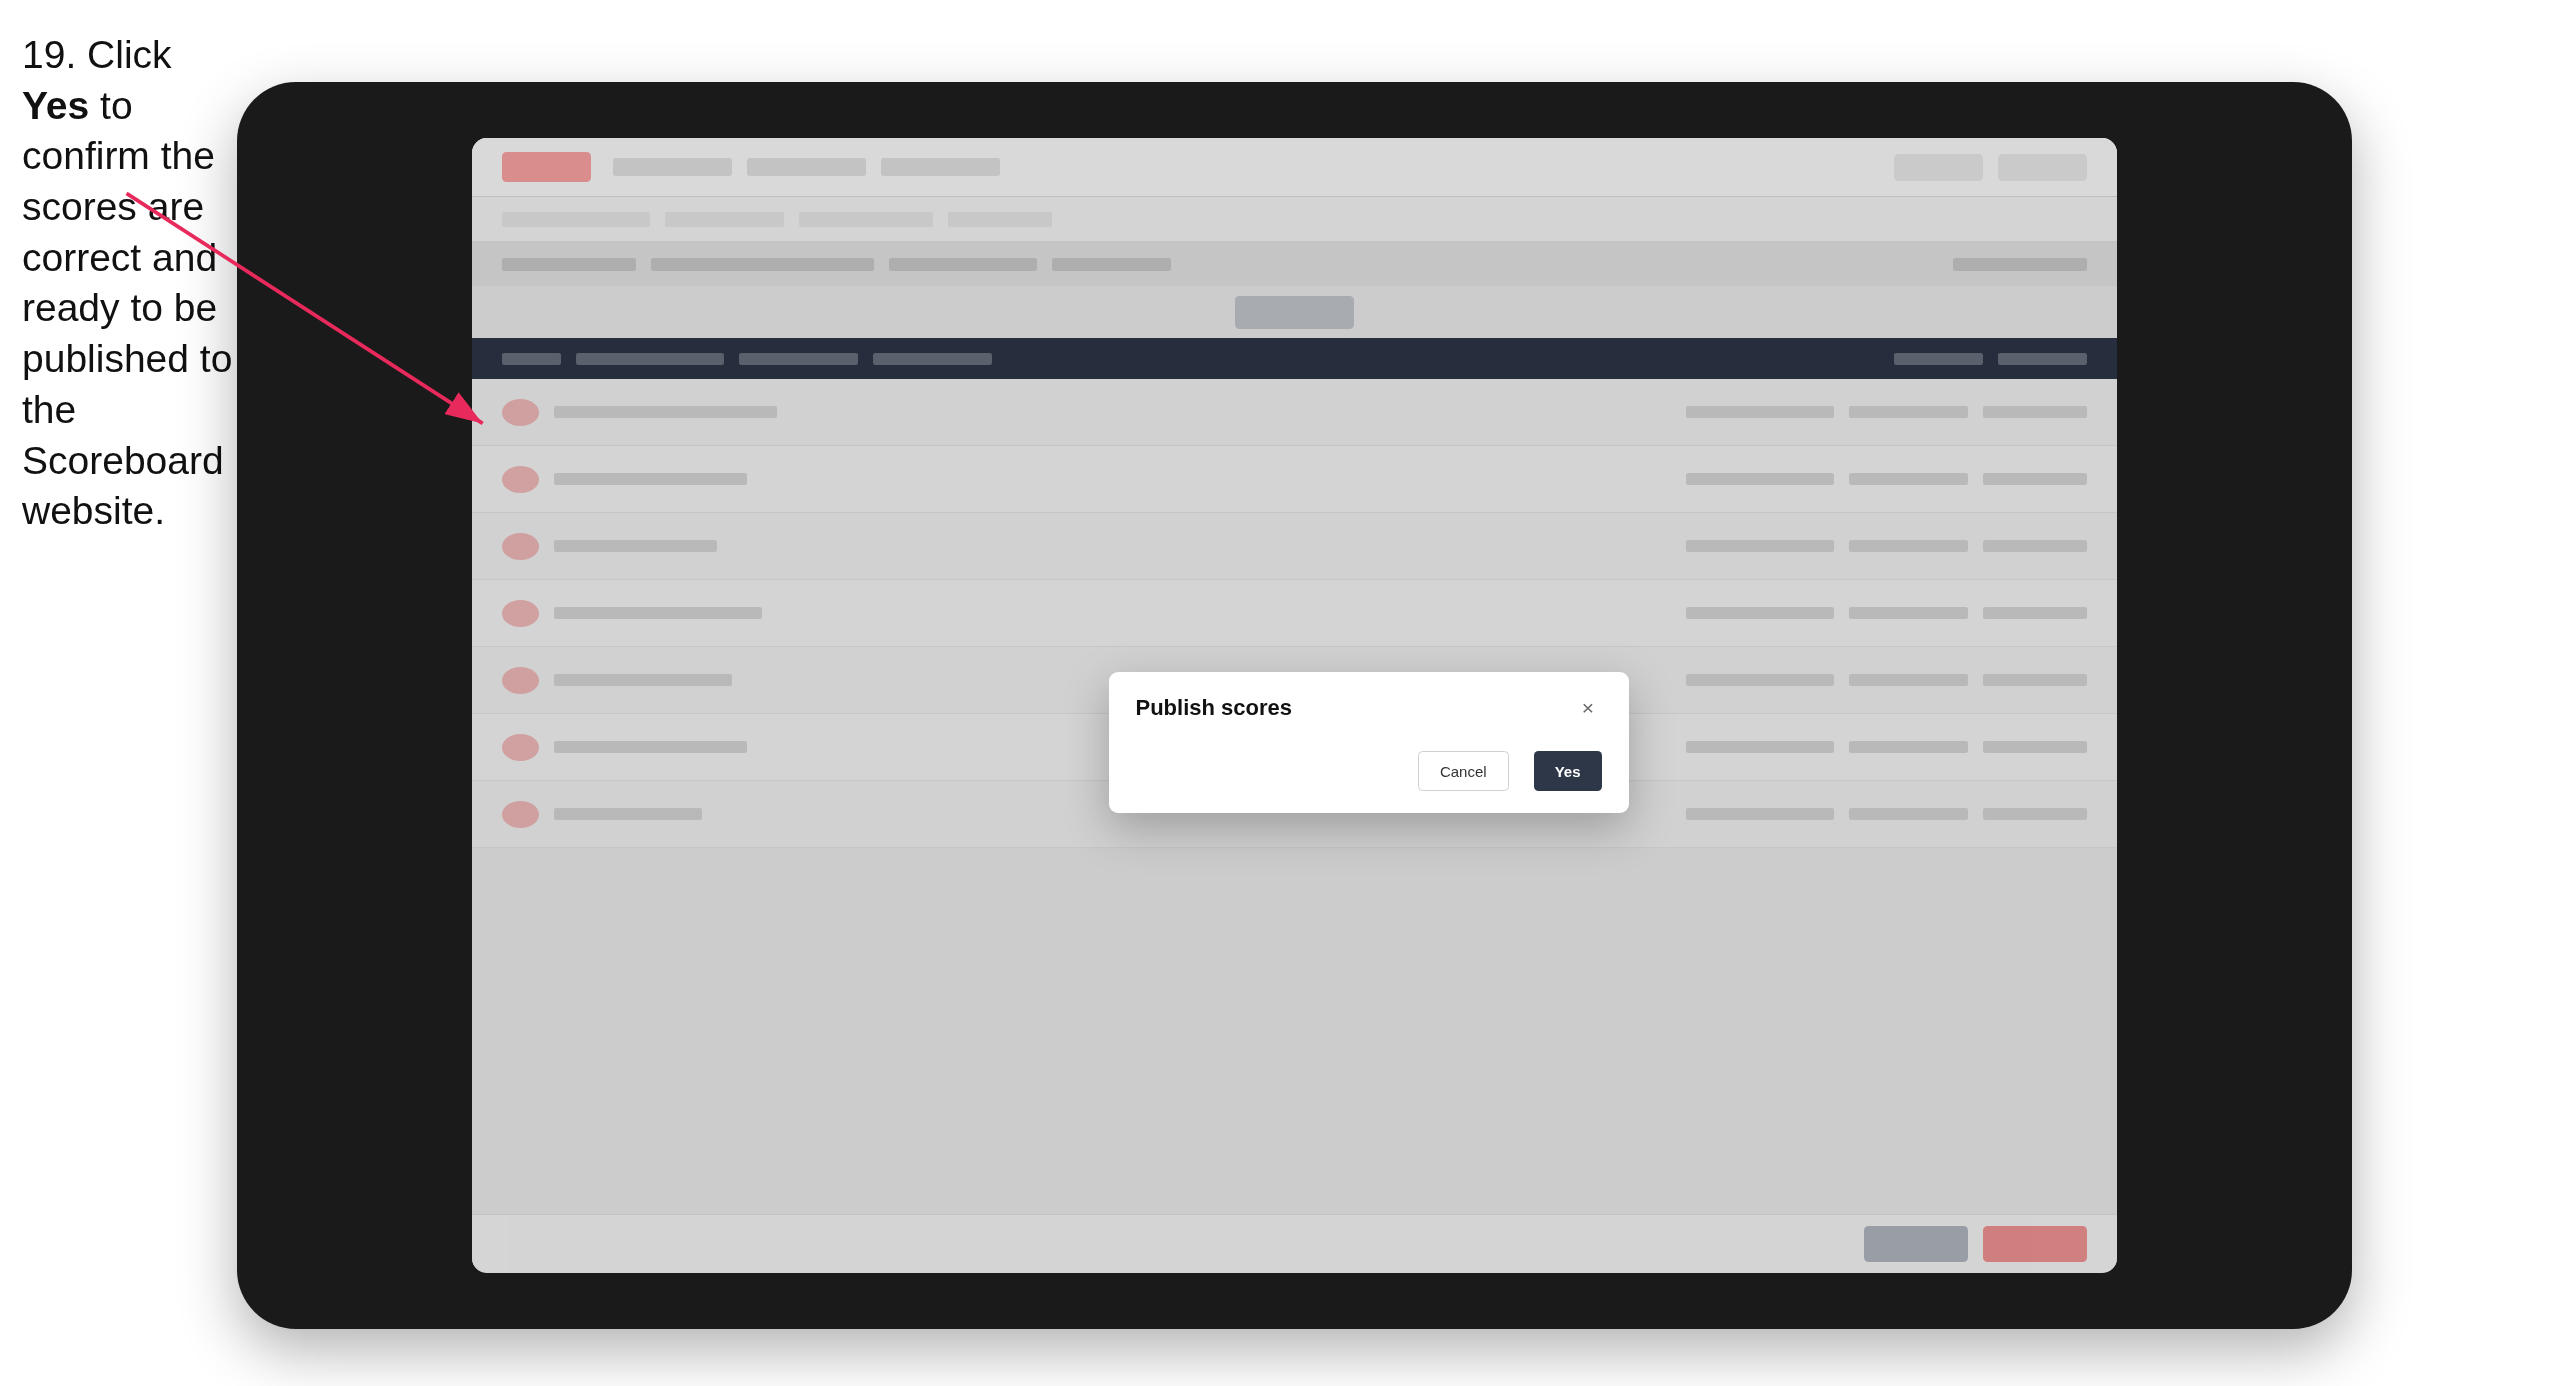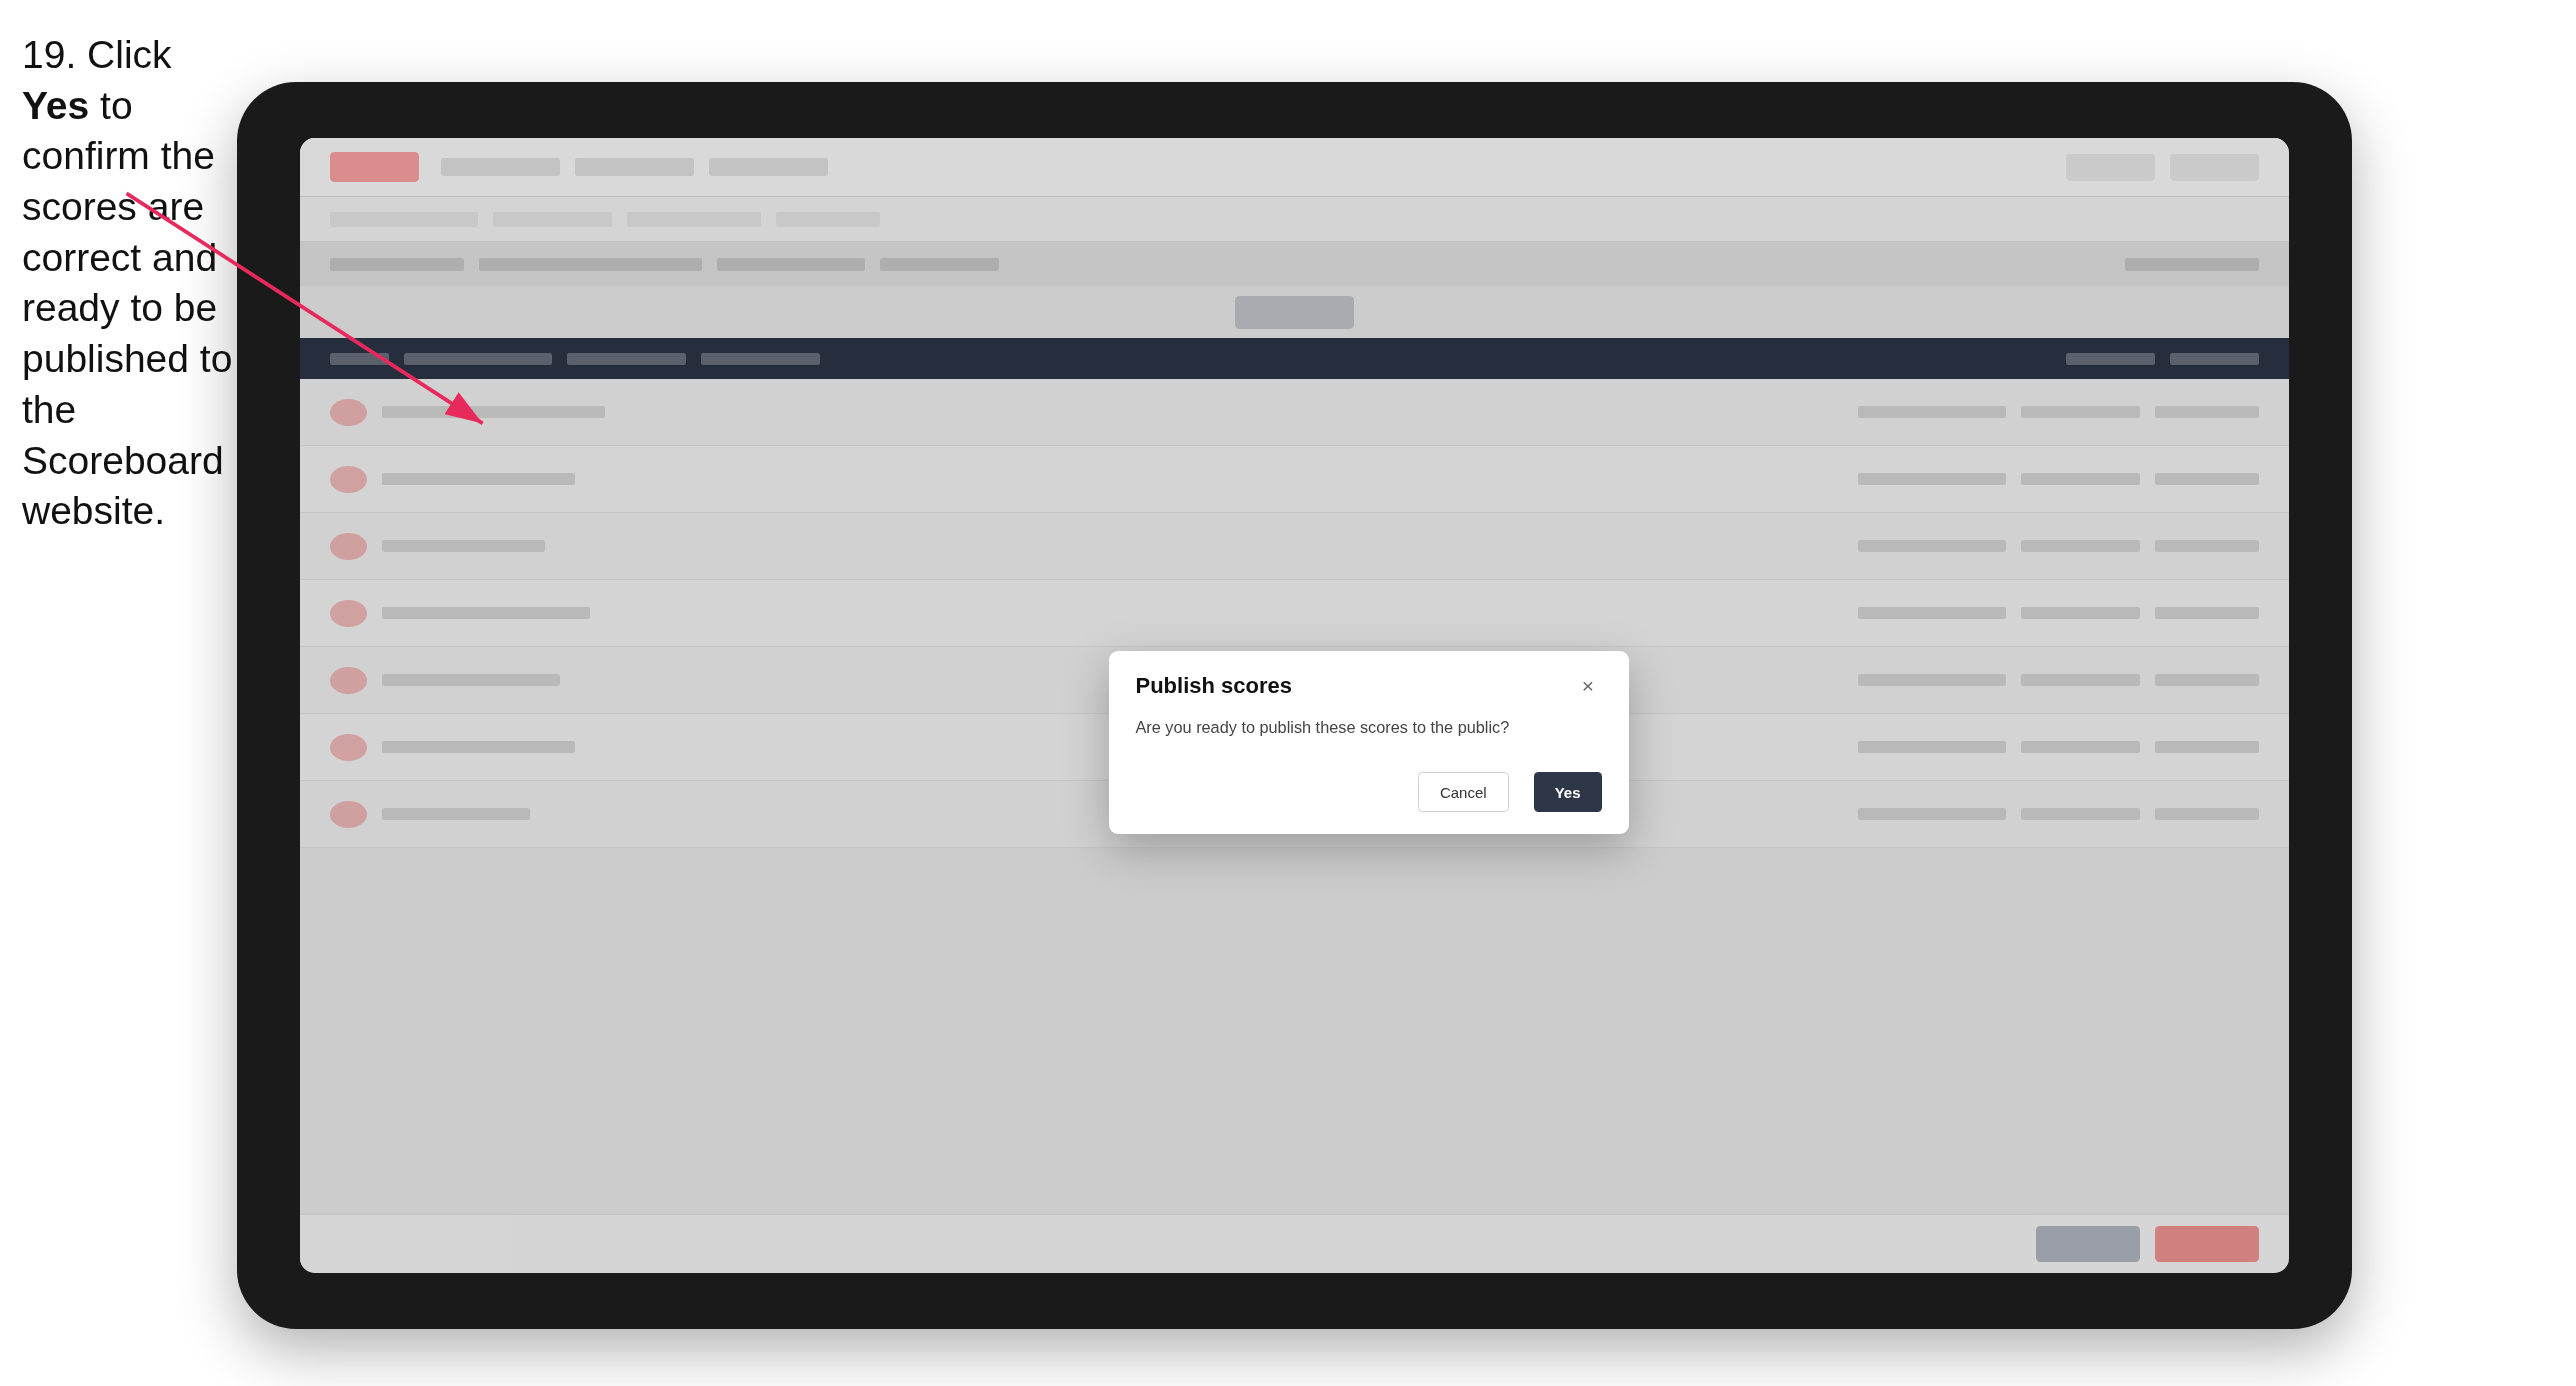--- a/index.html
+++ b/index.html
@@ -37,21 +37,21 @@
       height: 1247px;
       background: #1a1a1a;
       border-radius: 59px;
       box-shadow: 0 22px 59px rgba(0,0,0,0.3);
       display: flex;
       align-items: center;
       justify-content: center;
     }
 
     .tablet-screen {
-      width: 1989px;
+      width: 1645px;
       height: 1135px;
       background: #f0f0f0;
       border-radius: 15px;
       overflow: hidden;
       position: relative;
     }
 
     
     .nav-bar {
       position: absolute;
@@ -448,23 +448,20 @@
     <div class="bottom-bar">
       <div class="bottom-btn bottom-btn-gray"></div>
       <div class="bottom-btn bottom-btn-red"></div>
     </div>
 
     <div class="dialog-overlay">
       <div class="dialog-box">
         <div class="dialog-header">
           <span class="dialog-title">Publish scores</span>
           <button class="dialog-close">×</button>
-        </div>
-        <div class="dialog-body">
-          <p class="dialog-message">Are you ready to publish these scores to the public?</p>
         </div>
         <div class="dialog-footer">
           <button class="btn-cancel">Cancel</button>
           <button class="btn-yes">Yes</button>
         </div>
       </div>
     </div>
 
   </div>
 </div>

